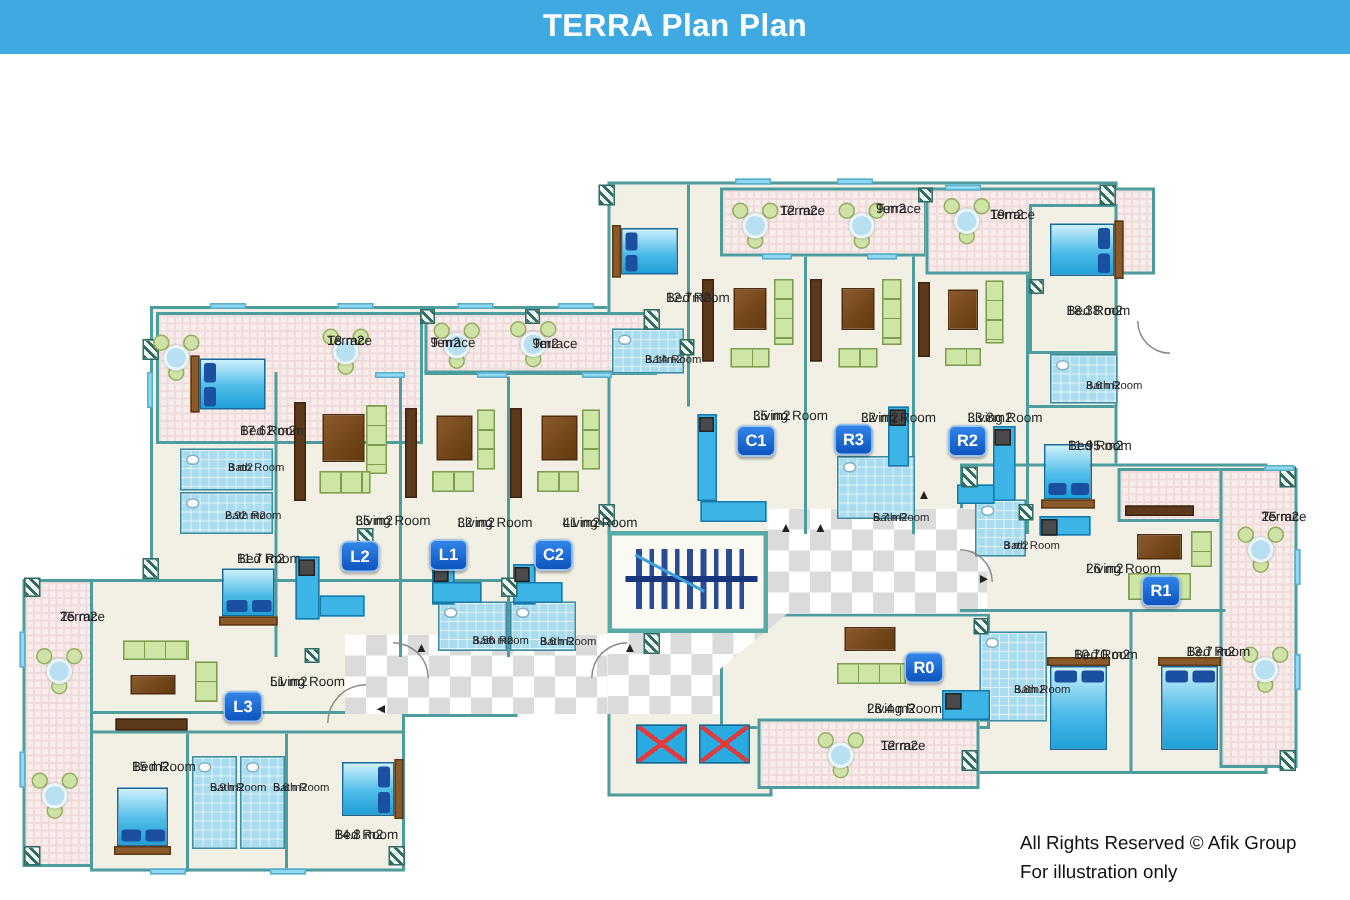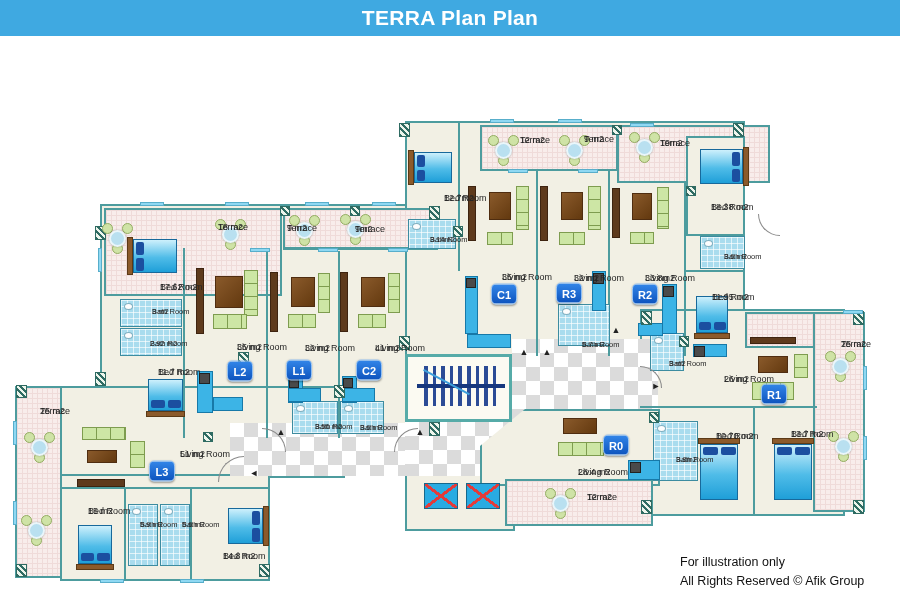--- a/index.html
+++ b/index.html
@@ -529,15 +529,15 @@
     <div class="badge" style="left: 369px; top: 334px;">C2</div>
     <div class="badge" style="left: 162px; top: 435px;">L3</div>
     <div class="badge" style="left: 504px; top: 258px;">C1</div>
     <div class="badge" style="left: 569px; top: 257px;">R3</div>
     <div class="badge" style="left: 645px; top: 258px;">R2</div>
     <div class="badge" style="left: 740px; top: 358px; margin-left: 34px;">R1</div>
     <div class="badge" style="left: 616px; top: 409px;">R0</div>
   </div>
 
 <div id="footer">
+  <div>All Rights Reserved © Afik Group</div>
   <div>For illustration only</div>
-  <div>All Rights Reserved © Afik Group</div>
 </div>
 
 </body></html>

